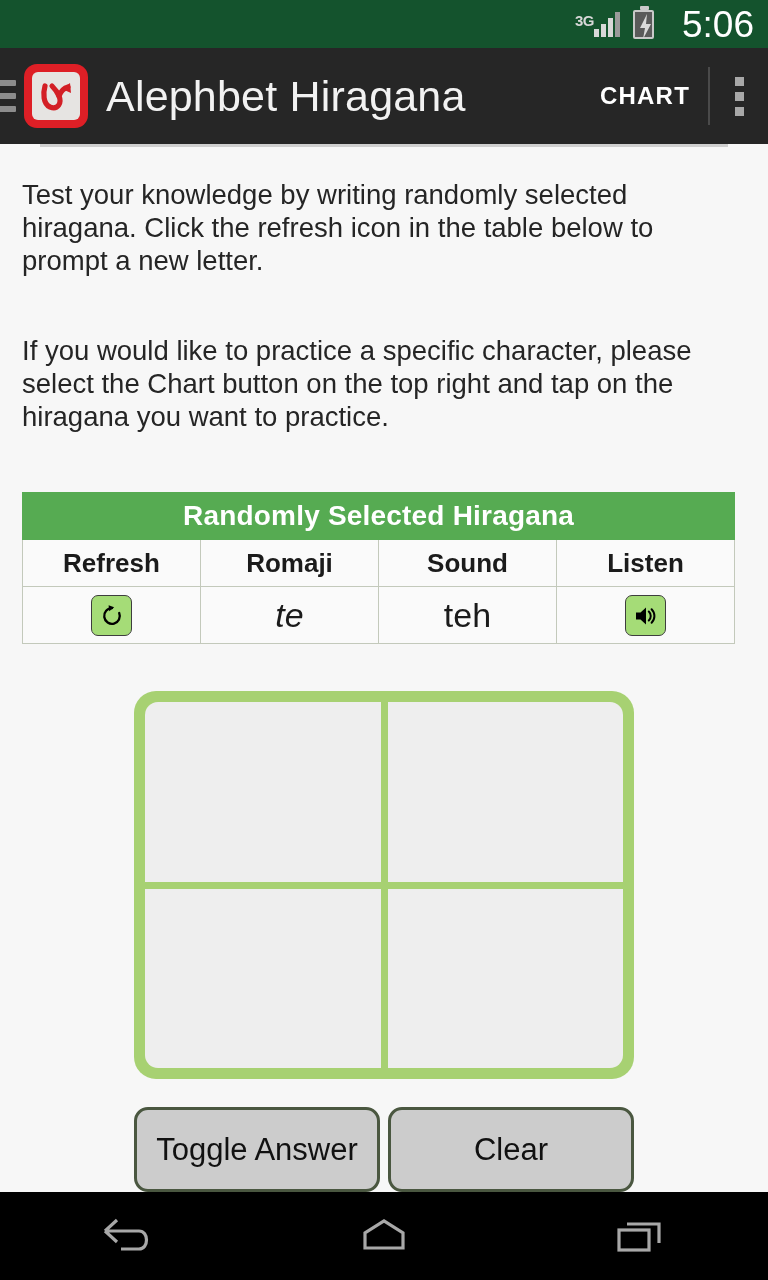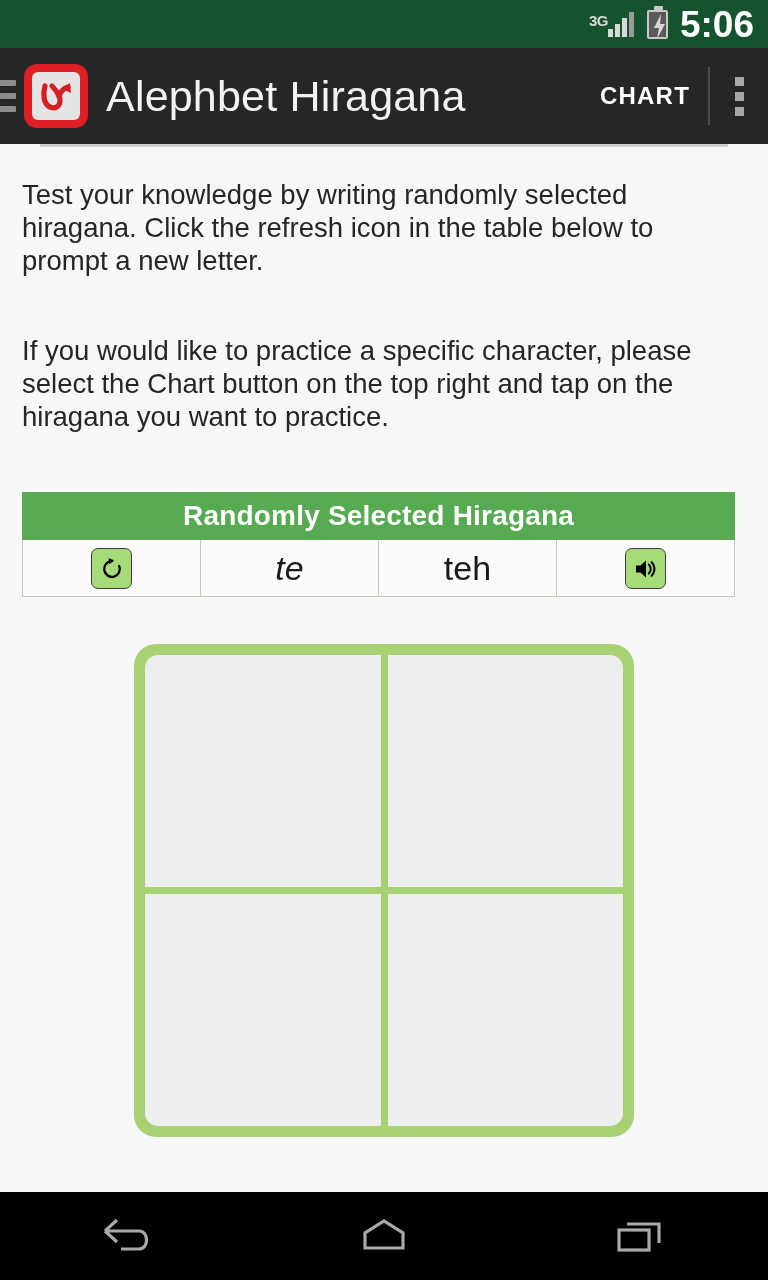--- a/index.html
+++ b/index.html
@@ -35,22 +35,22 @@
   .sb-batt {
     width:21px; height:29px; border:2px solid #c9c9c9; border-radius:2px;
     position:relative; background:#5a5a5a;
   }
   .sb-batt:before {
     content:""; position:absolute; top:-6px; left:5px;
     width:9px; height:4px; background:#c9c9c9; border-radius:1px;
   }
   .sb-batt svg { position:absolute; top:2px; left:2px; }
   .sb-time {
-    color:#fff; font-size:37px; line-height:1; font-weight:700;
-    letter-spacing:0px; margin-left:2px;
+    color:#fff; font-size:37px; line-height:1; font-weight:400;
+    letter-spacing:0px; margin-left:18px;
   }
 
   
   .actionbar {
     height:96px; flex:0 0 96px; background:#262626;
     display:flex; align-items:center; position:relative;
   }
   .hamburger {
     position:absolute; left:-14px; top:50%; transform:translateY(-50%);
     width:30px; display:flex; flex-direction:column; gap:7px;
@@ -226,20 +226,26 @@
       <table class="hira">
         <colgroup>
           <col class="col-refresh">
             <col class="col-romaji">
             <col class="col-sound">
             <col class="col-listen">
         </colgroup>
         <thead>
           <tr>
             <th class="banner" colspan="4">Randomly Selected Hiragana</th>
+          </tr>
+          <tr>
+            <th class="colhead">Refresh</th>
+            <th class="colhead">Romaji</th>
+            <th class="colhead">Sound</th>
+            <th class="colhead">Listen</th>
           </tr>
         </thead>
         <tbody>
           <tr>
             <td class="cell">
               <span class="icon-btn">
                 <svg width="28" height="28" viewBox="0 0 28 28">
                   <path d="M14 6.2 A7.8 7.8 0 1 0 21.2 11" stroke="#000" stroke-width="2.3" fill="none" stroke-linecap="round"></path>
                   <polygon points="10.6,3.2 16.2,5.2 11.2,9.3" fill="#000"></polygon>
                 </svg>
@@ -261,20 +267,24 @@
       </table>
     </div>
 
     <div class="canvas-frame">
       <div class="quad tl"></div>
       <div class="quad tr"></div>
       <div class="quad bl"></div>
       <div class="quad br"></div>
     </div>
 
+    <div class="btn-row">
+      <div class="action-btn">Toggle Answer</div>
+      <div class="action-btn">Clear</div>
+    </div>
 
   </div>
 
   <div class="navbar">
     <div class="nav-btn">
       <svg width="62" height="42" viewBox="0 0 62 42">
         <path d="M8 16 L20 5 M8 16 L20 27 M8 16 L42 16 C52 16 52 34 42 34 L24 34" stroke="#a8a8a8" stroke-width="3.2" fill="none" stroke-linejoin="miter"></path>
       </svg>
     </div>
     <div class="nav-btn">

